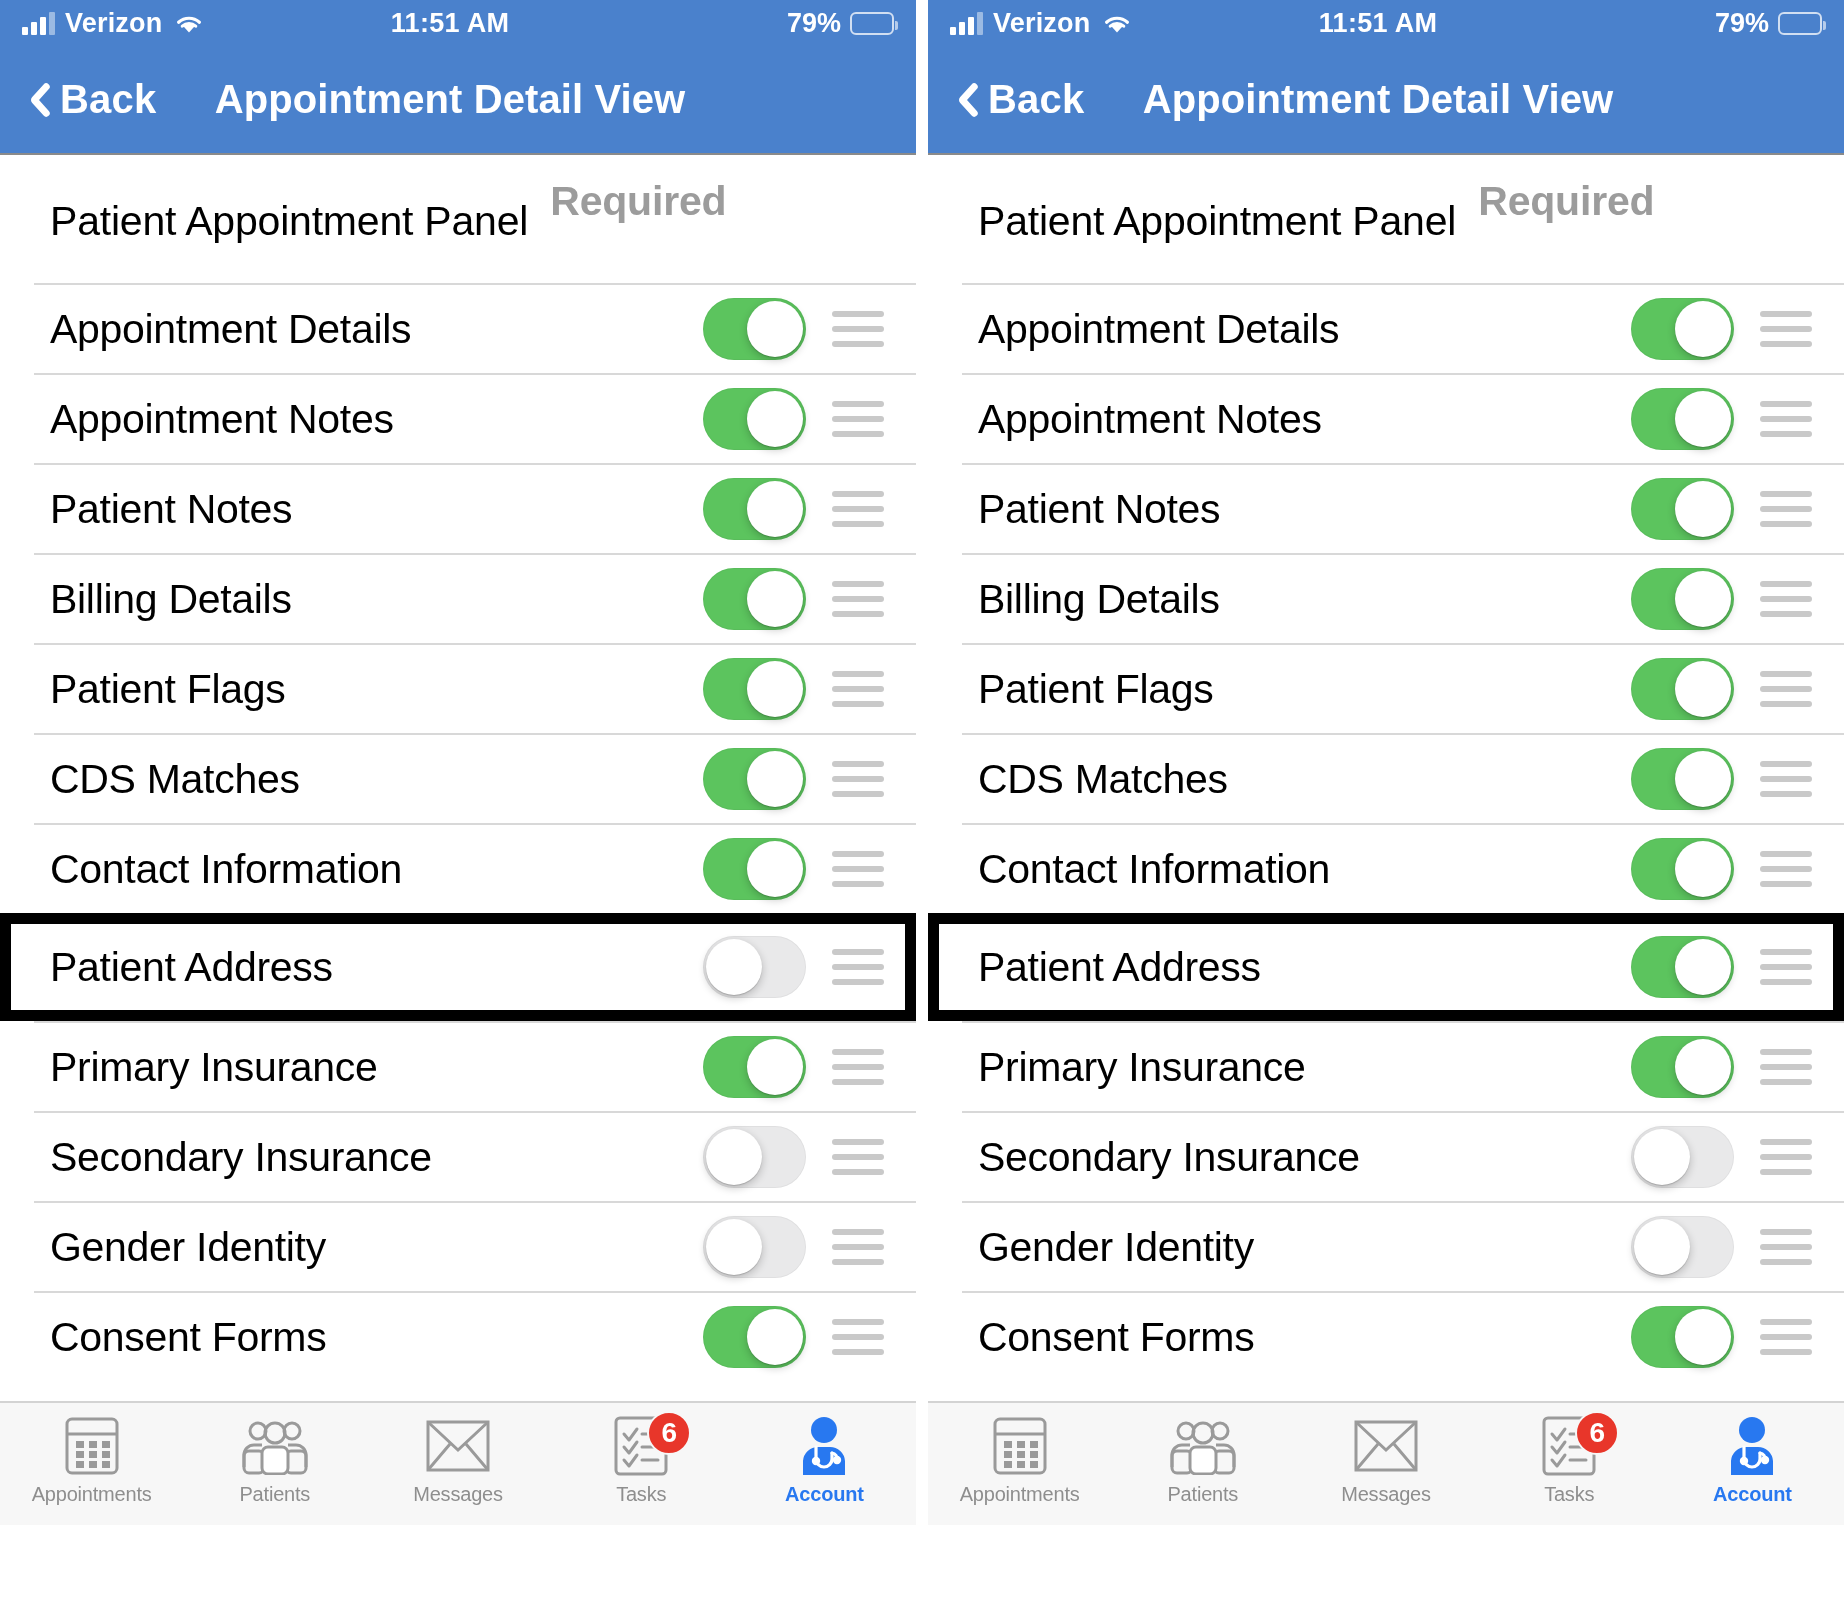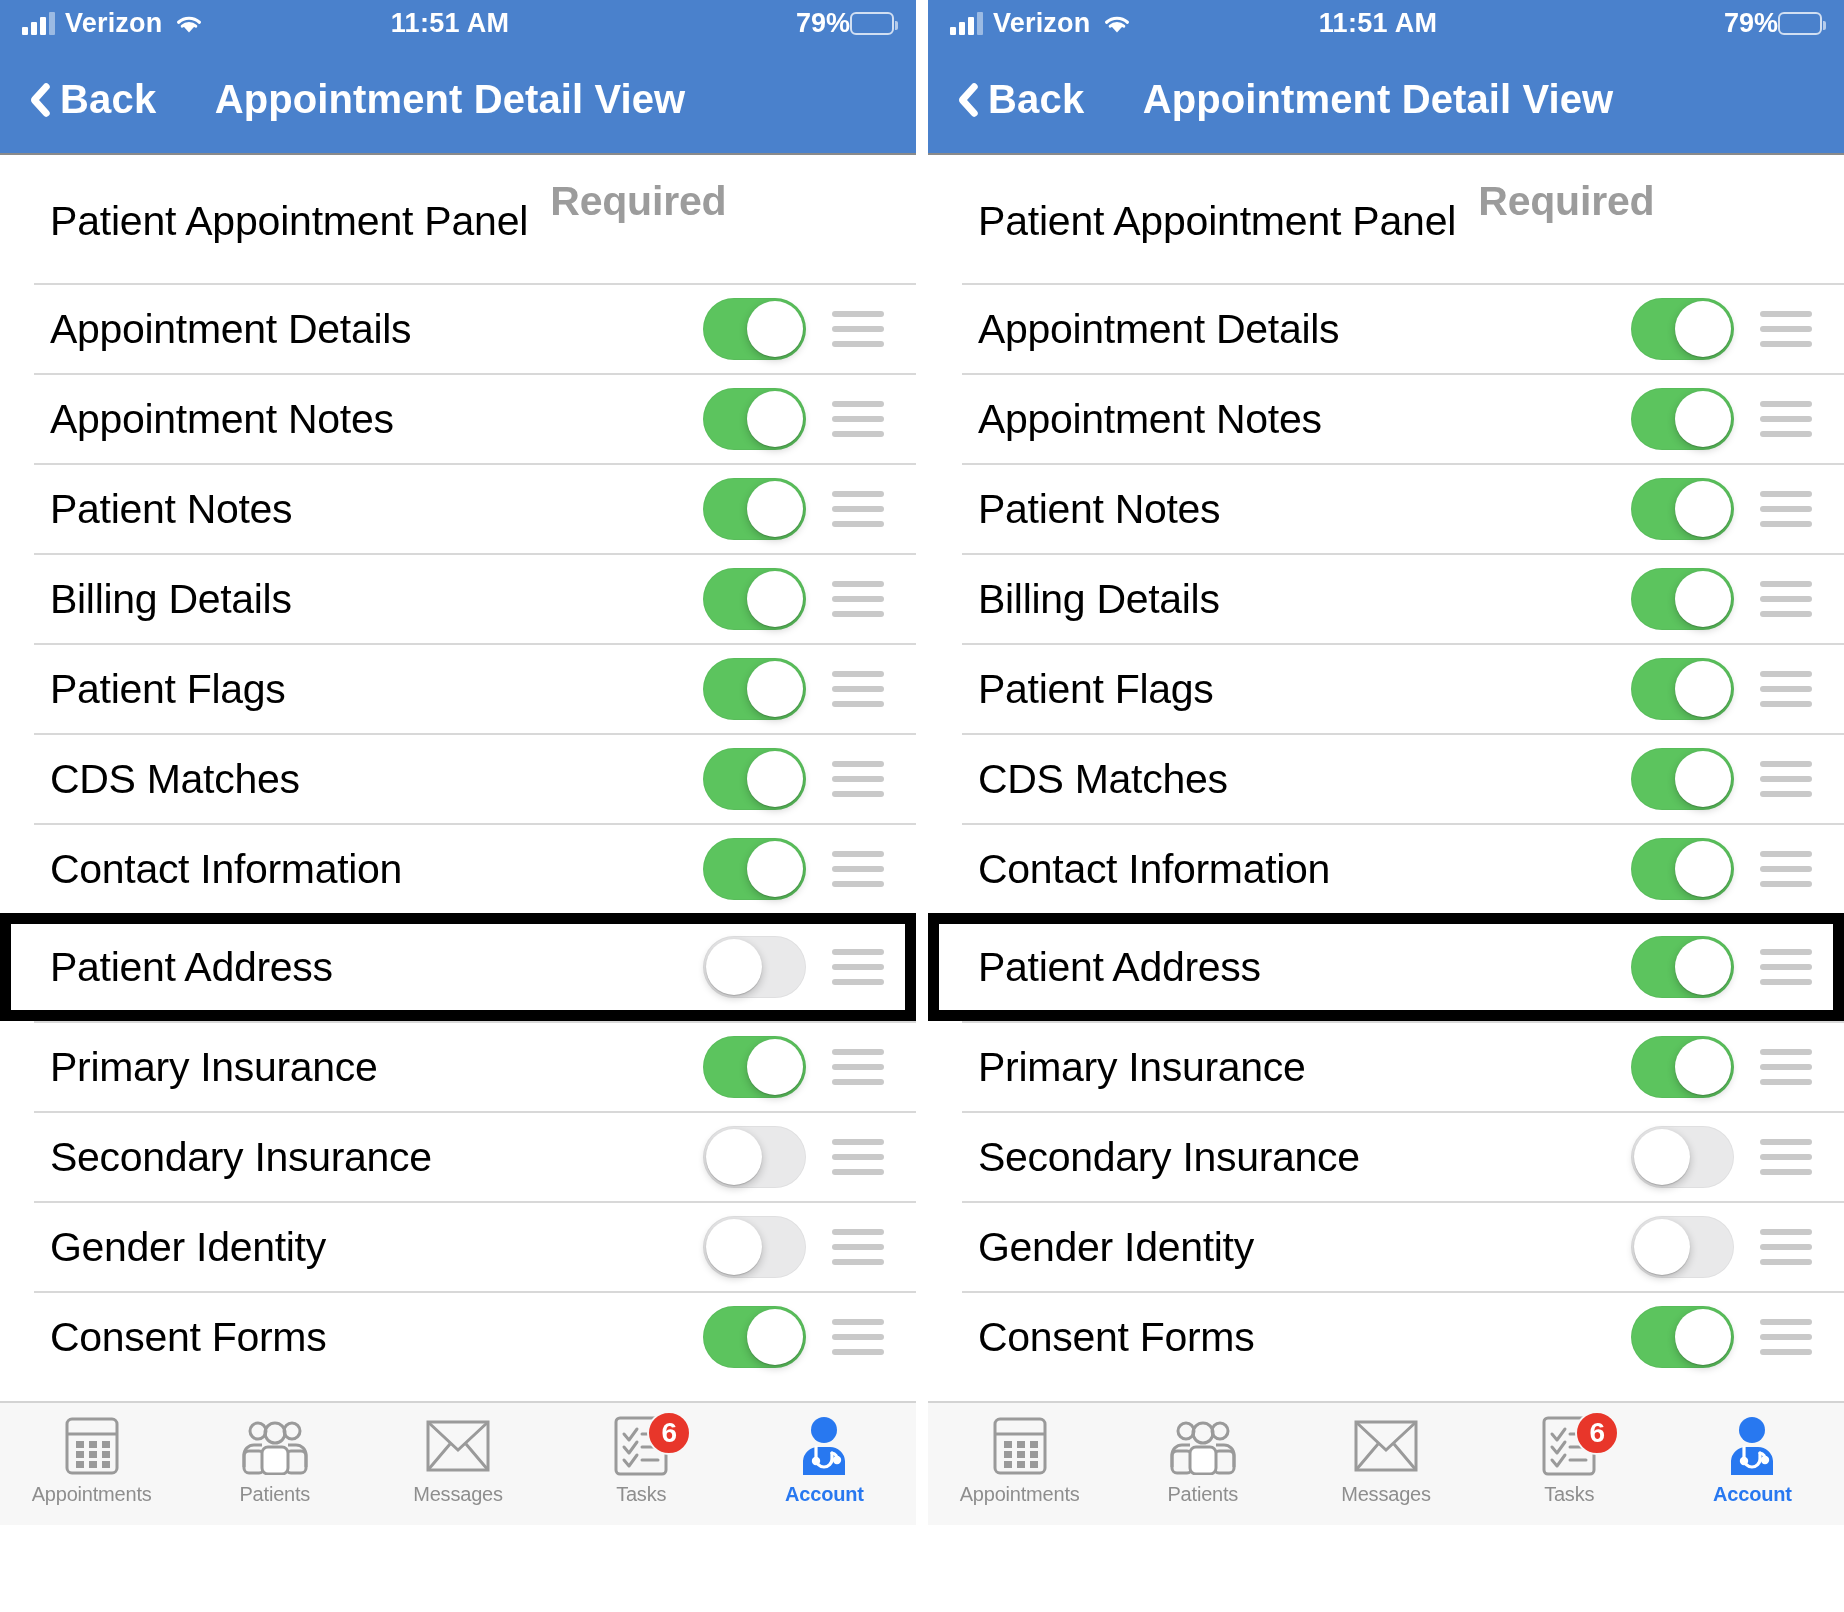--- a/index.html
+++ b/index.html
@@ -38,21 +38,21 @@
   .sig i:nth-child(2) { height: 13px; }
   .sig i:nth-child(3) { height: 18px; }
   .sig i:nth-child(4) { height: 23px; background: rgba(255,255,255,0.45); }
   .carrier { font-size: 27px; font-weight: 600; letter-spacing: .2px; }
   .wifi { position: relative; width: 28px; height: 21px; margin-left: 2px; }
   .wifi svg { display:block; }
   .sb-time {
     position: absolute; left: 0; right: 16px; text-align: center;
     font-size: 27px; font-weight: 700; letter-spacing: .3px; pointer-events: none;
   }
-  .sb-right { margin-left: auto; display: flex; align-items: center; }
+  .sb-right { margin-left: auto; display: flex; align-items: center; gap: 9px; }
   .batt-pct { font-size: 27px; font-weight: 600; }
   .batt { position: relative; width: 44px; height: 23px; border: 2.5px solid rgba(255,255,255,.75);
           border-radius: 6px; padding: 2px; }
   .batt::after { content:""; position:absolute; right:-6px; top:7px; width:3.5px; height:9px;
                  background: rgba(255,255,255,.6); border-radius: 0 2px 2px 0; }
   .batt-fill { height: 100%; background: #fff; border-radius: 3px; }
 
   
   .navbar {
     height: 109px;

